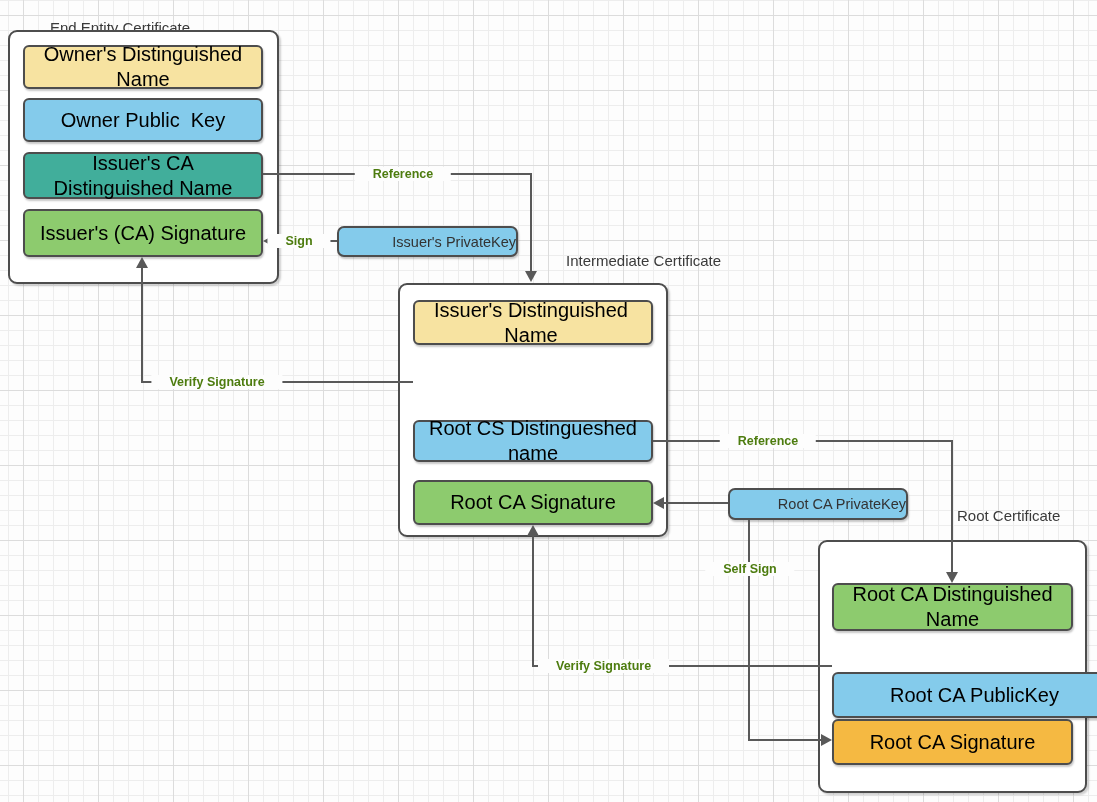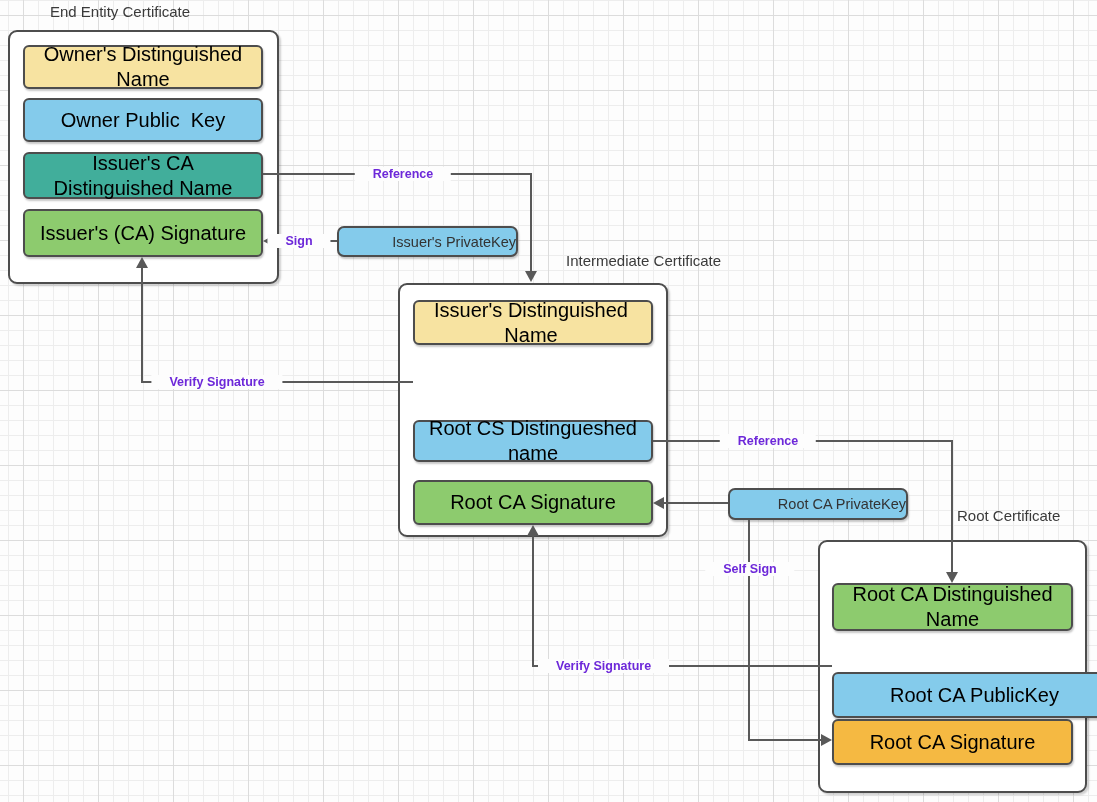--- a/index.html
+++ b/index.html
@@ -41,32 +41,32 @@
   .key-box span{white-space:pre-wrap;}
   .hline,.vline{position:absolute;background:#595959;}
   .hline{height:2px;}
   .vline{width:2px;}
   .arr{position:absolute;width:0;height:0;}
   .arr.down{border-left:6px solid transparent;border-right:6px solid transparent;border-top:11px solid #595959;}
   .arr.up{border-left:6px solid transparent;border-right:6px solid transparent;border-bottom:11px solid #595959;}
   .arr.left{border-top:6px solid transparent;border-bottom:6px solid transparent;border-right:11px solid #595959;}
   .arr.right{border-top:6px solid transparent;border-bottom:6px solid transparent;border-left:11px solid #595959;}
   .conn-label{
-    position:absolute;font-size:12.5px;font-weight:bold;color:#6d28d9;
+    position:absolute;font-size:12.5px;font-weight:bold;color:#4d7c0f;
     background:#FDFDFD;padding:0 18px;white-space:nowrap;
     transform:translate(-50%,-50%);
   }
   .conn-label.anchor-left{transform:translate(0,-50%);}
 </style>
 </head>
 <body>
 
 <div id="canvas">
 
-  <span class="group-title" style="left:50px;top:3px;text-align:right;">End Entity Certificate</span>
+  <span class="group-title" style="left:50px;top:19px;text-align:right;">End Entity Certificate</span>
   <div class="group-box" style="left:8px;top:30px;width:267px;height:250px;"></div>
   <div class="cert-field" style="left: 23px; top: 45px; width: 240px; height: 44px; background-color: rgb(247, 227, 161);">
     <span>Owner's Distinguished Name</span>
   </div>
   <div class="cert-field" style="left: 23px; top: 98px; width: 240px; height: 44px; background-color: rgb(132, 203, 235);">
     <span>Owner Public  Key</span>
   </div>
   <div class="cert-field" style="left: 23px; top: 209px; width: 240px; height: 48px; background-color: rgb(141, 203, 110);">
     <span>Issuer's (CA) Signature</span>
   </div>

